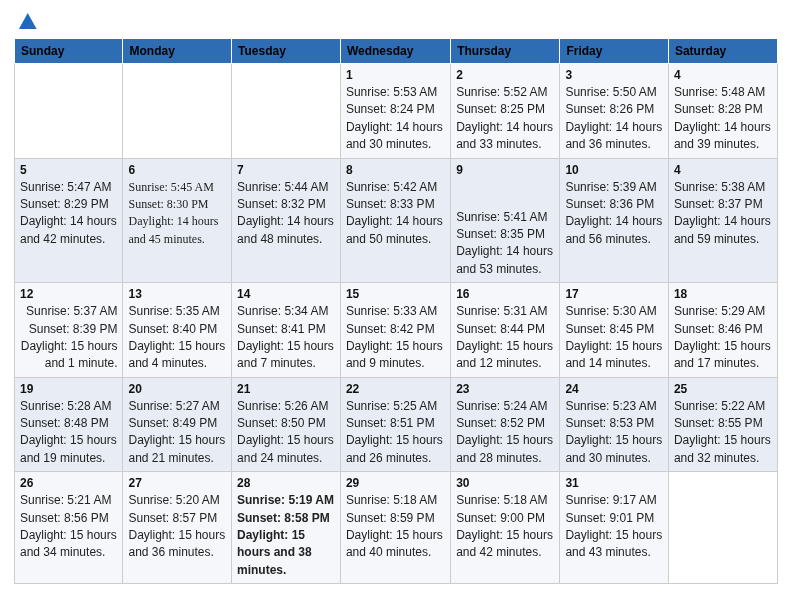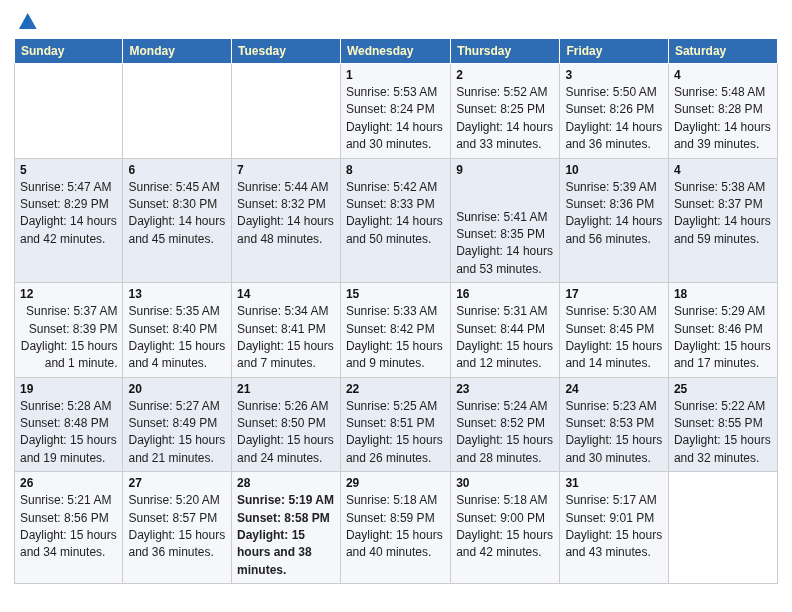--- a/index.html
+++ b/index.html
@@ -52,21 +52,21 @@
       color: #444;
       margin-top: 2px;
     }
     .calendar {
       width: 100%;
       border-collapse: collapse;
       font-size: 10.5px;
     }
     .calendar thead th {
       background: #2e6db4;
-      color: #fef9c3;
+      color: #000000;
       text-align: left;
       padding: 5px 6px;
       font-size: 12px;
       font-weight: bold;
       border: 1px solid #fff;
     }
     .calendar tbody td {
       vertical-align: top;
       border: 1px solid #ccc;
       padding: 4px 5px;
@@ -163,21 +163,21 @@
         </tr>
         <tr>
           <td>
             <div class="day-number">5</div>
             <div class="day-info" style="white-space: pre-line;">Sunrise: 5:47 AM
 Sunset: 8:29 PM
 Daylight: 14 hours and 42 minutes.</div>
           </td>
           <td>
             <div class="day-number">6</div>
-            <div class="day-info" style="white-space: pre-line;">Sunrise: 5:45 AM
+            <div class="day-info" style="white-space: pre-line; font-family: Liberation Serif, serif;">Sunrise: 5:45 AM
 Sunset: 8:30 PM
 Daylight: 14 hours and 45 minutes.</div>
           </td>
           <td>
             <div class="day-number">7</div>
             <div class="day-info" style="white-space: pre-line;">Sunrise: 5:44 AM
 Sunset: 8:32 PM
 Daylight: 14 hours and 48 minutes.</div>
           </td>
           <td>
@@ -319,21 +319,21 @@
 Daylight: 15 hours and 40 minutes.</div>
           </td>
           <td>
             <div class="day-number">30</div>
             <div class="day-info" style="white-space: pre-line;">Sunrise: 5:18 AM
 Sunset: 9:00 PM
 Daylight: 15 hours and 42 minutes.</div>
           </td>
           <td>
             <div class="day-number">31</div>
-            <div class="day-info" style="white-space: pre-line;">Sunrise: 5:17 AM
+            <div class="day-info" style="white-space: pre-line;">Sunrise: 9:17 AM
 Sunset: 9:01 PM
 Daylight: 15 hours and 43 minutes.</div>
           </td>
           <td class="empty-cell"></td>
         </tr>
       </tbody>
   </table>
 </div>
 
 </body></html>

